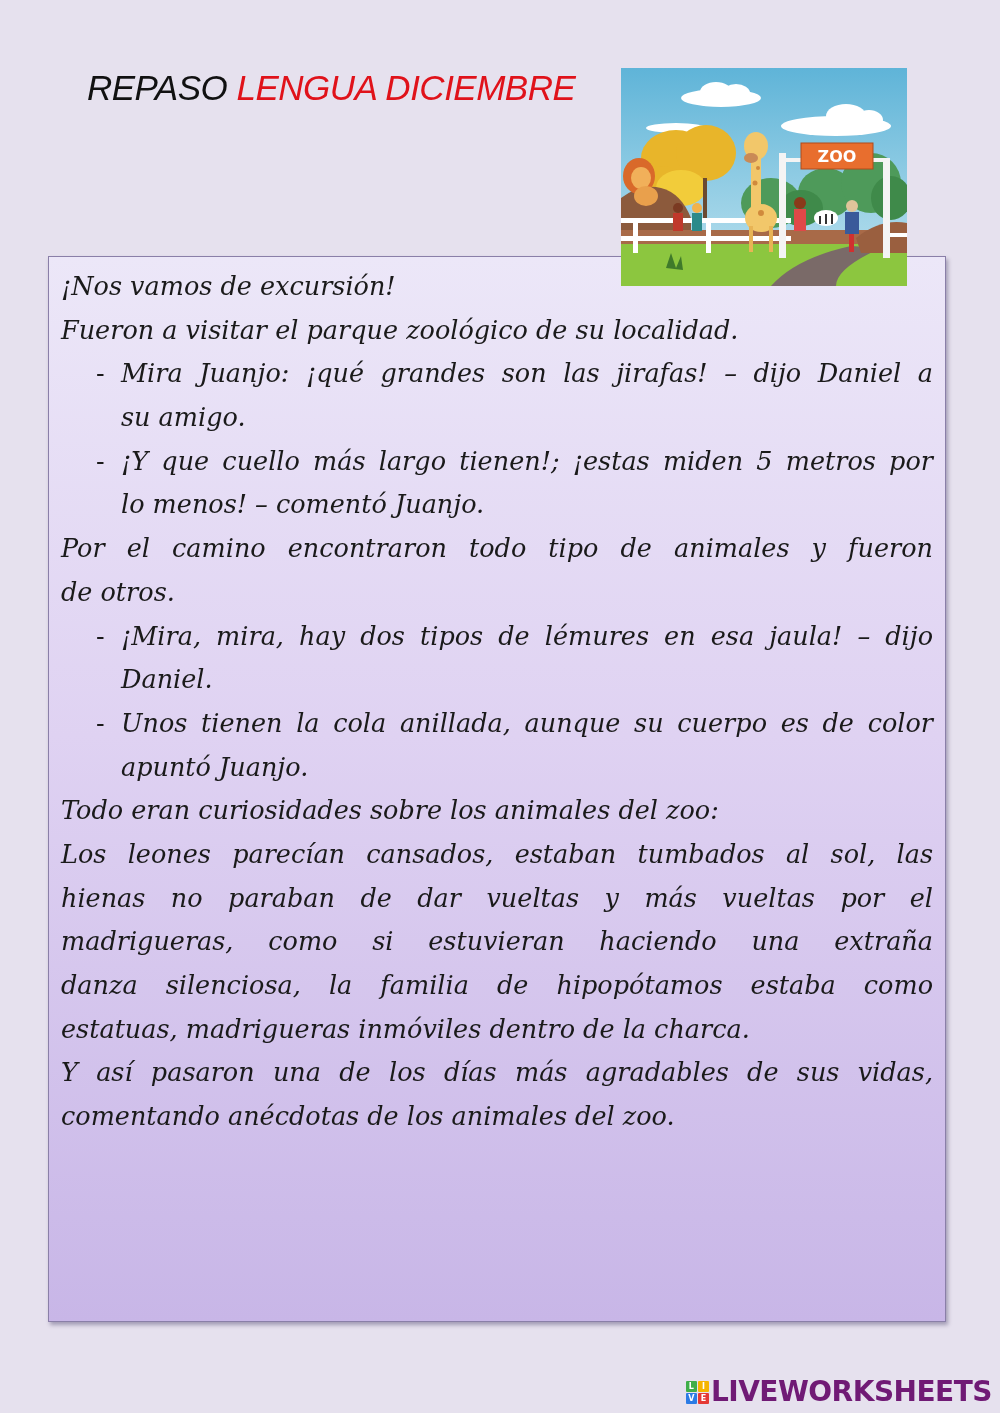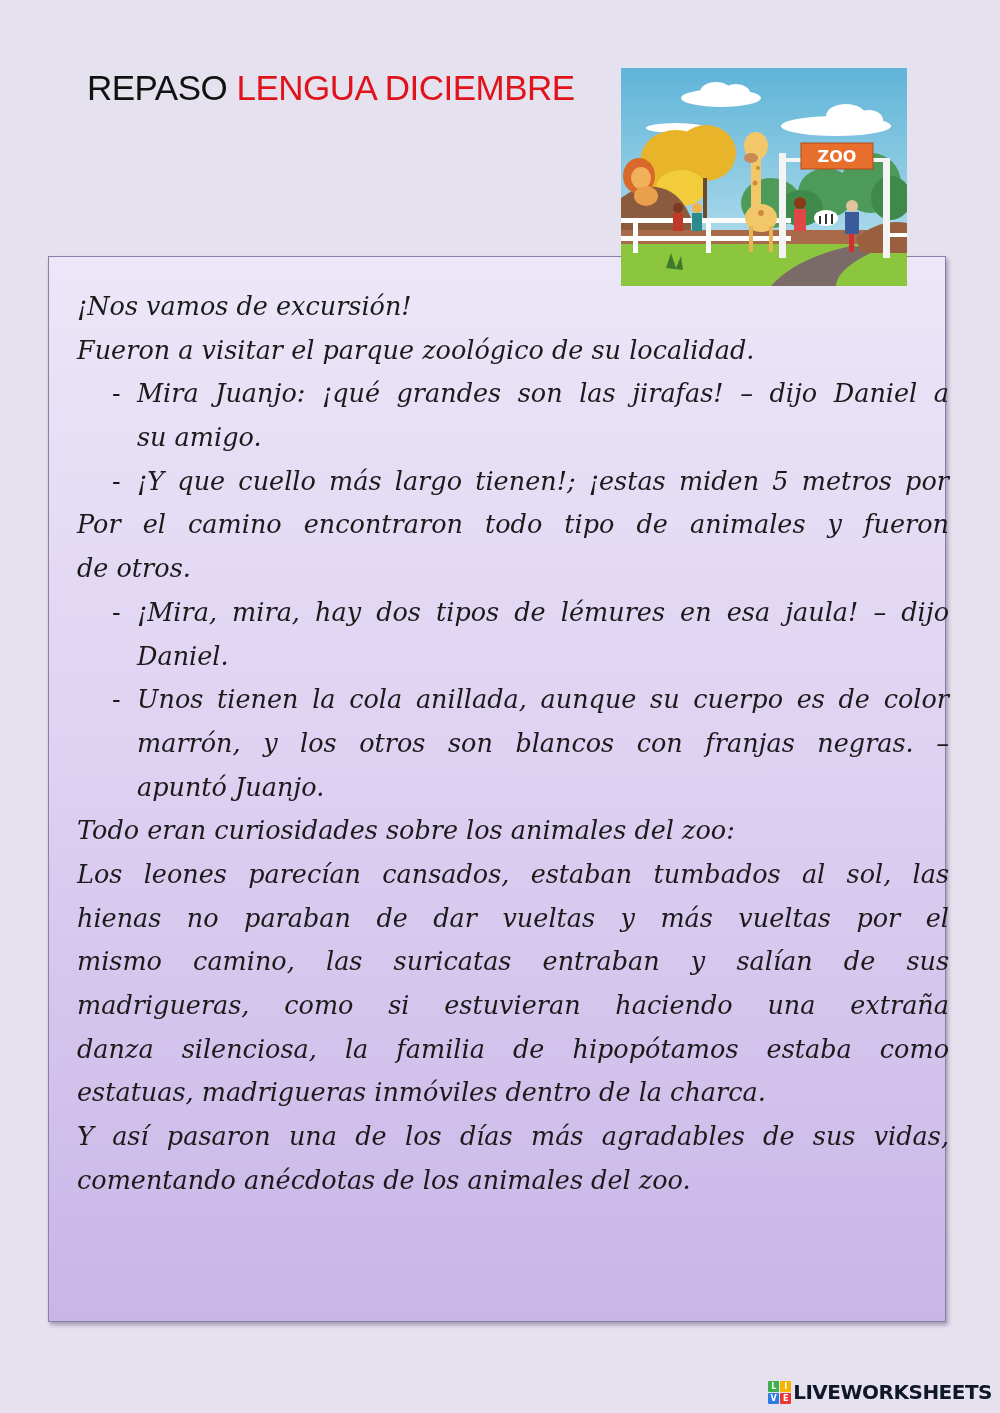--- a/index.html
+++ b/index.html
@@ -11,20 +11,21 @@
     body { position: relative; font-family: "Liberation Sans", sans-serif; }
 
     .title {
       position: absolute;
       left: 87px; top: 66px;
       font-family: "Liberation Sans", sans-serif;
       font-size: 35px;
       letter-spacing: -0.5px;
       line-height: 44px;
       white-space: nowrap;
+      font-style: italic;
     }
     .title .black { color: #111111; }
     .title .red { color: #e0121a; }
 
     
     .zoo-image {
       position: absolute;
       left: 621px; top: 68px;
       width: 286px; height: 218px;
       overflow: hidden;
@@ -37,27 +38,26 @@
       position: absolute;
       left: 48px; top: 256px;
       width: 898px; height: 1066px;
       background: linear-gradient(to bottom, #ece7f8 0%, #dfd2f2 45%, #c8b6e7 100%);
       border: 1.5px solid #8a7fa8;
       box-shadow: 2px 3px 4px rgba(80,70,110,0.45);
       z-index: 2;
     }
     .lines {
       position: absolute;
-      left: 28px; top: 8px;
+      left: 12px; top: 8px;
       width: 872px;
       font-family: "DejaVu Serif", serif;
       font-style: italic;
       font-size: 25.5px;
       color: #1a1a1a;
-      margin-top: 20px;
     }
     .line {
       height: 43.7px;
       line-height: 43.7px;
       white-space: nowrap;
       overflow: visible;
     }
     .line.justify {
       text-align: justify;
       text-align-last: justify;
@@ -90,22 +90,22 @@
       font-family: "DejaVu Sans", sans-serif;
       font-weight: bold;
       font-size: 8px;
       color: #fff;
       display: flex; align-items: center; justify-content: center;
       border-radius: 1px;
     }
     .logo-text {
       font-family: "DejaVu Sans", sans-serif;
       font-weight: bold;
-      font-size: 20px;
-      color: #0f172a;
+      font-size: 28px;
+      color: #701a75;
       letter-spacing: -0.5px;
       line-height: 28px;
     }
   </style>
 </head>
 <body>
 
 <div class="title">
   <span class="black">REPASO</span>
   <span class="red">LENGUA DICIEMBRE</span>
@@ -223,54 +223,51 @@
         <span class="dash-mark">-</span>
         <span class="txt">Mira Juanjo: ¡qué grandes son las jirafas! – dijo Daniel a</span>
       </div>
       <div class="line indent">
         <span class="txt">su amigo.</span>
       </div>
       <div class="line dash justify">
         <span class="dash-mark">-</span>
         <span class="txt">¡Y que cuello más largo tienen!; ¡estas miden 5 metros por</span>
       </div>
+      <div class="line indent">
+        <span class="txt">lo menos! – comentó Juanjo.</span>
+      </div>
       <div class="line justify">
         <span class="txt">Por el camino encontraron todo tipo de animales y fueron</span>
       </div>
       <div class="line">
         <span class="txt">de otros.</span>
       </div>
       <div class="line dash justify">
         <span class="dash-mark">-</span>
         <span class="txt">¡Mira, mira, hay dos tipos de lémures en esa jaula! – dijo</span>
       </div>
       <div class="line indent">
         <span class="txt">Daniel.</span>
       </div>
       <div class="line dash justify">
         <span class="dash-mark">-</span>
         <span class="txt">Unos tienen la cola anillada, aunque su cuerpo es de color</span>
       </div>
-      <div class="line indent justify">
-        <span class="txt">marrón, y los otros son blancos con franjas negras. –</span>
-      </div>
       <div class="line indent">
         <span class="txt">apuntó Juanjo.</span>
       </div>
       <div class="line">
         <span class="txt">Todo eran curiosidades sobre los animales del zoo:</span>
       </div>
       <div class="line justify">
         <span class="txt">Los leones parecían cansados, estaban tumbados al sol, las</span>
       </div>
       <div class="line justify">
         <span class="txt">hienas no paraban de dar vueltas y más vueltas por el</span>
-      </div>
-      <div class="line justify">
-        <span class="txt">mismo camino, las suricatas entraban y salían de sus</span>
       </div>
       <div class="line justify">
         <span class="txt">madrigueras, como si estuvieran haciendo una extraña</span>
       </div>
       <div class="line justify">
         <span class="txt">danza silenciosa, la familia de hipopótamos estaba como</span>
       </div>
       <div class="line">
         <span class="txt">estatuas, madrigueras inmóviles dentro de la charca.</span>
       </div>

